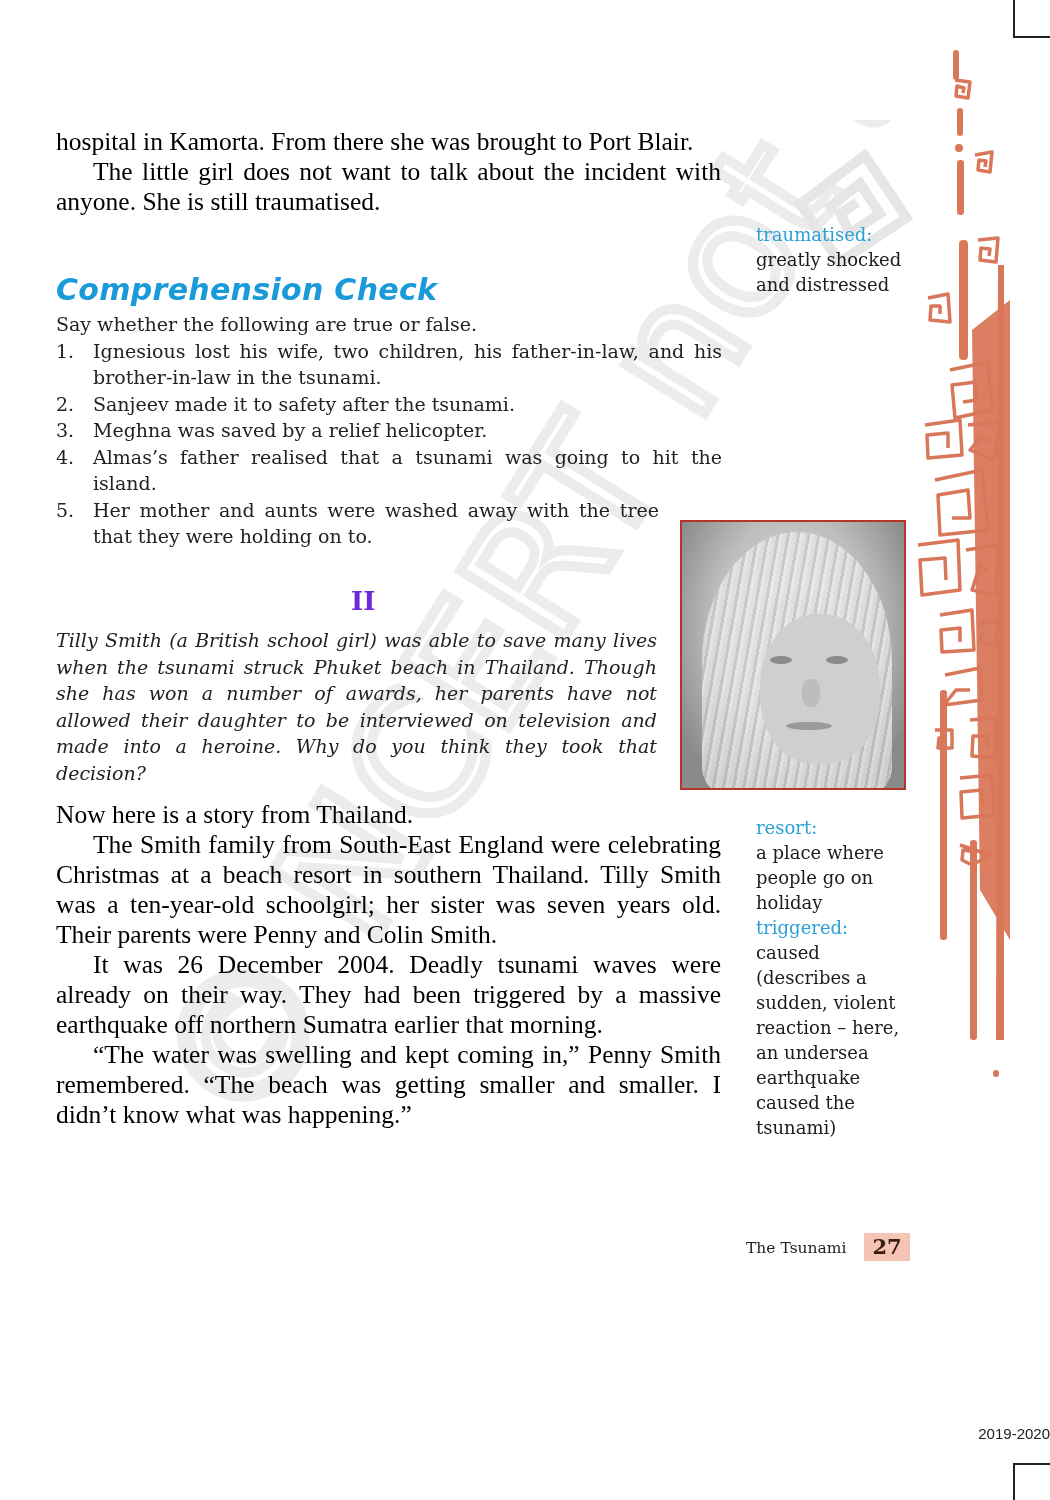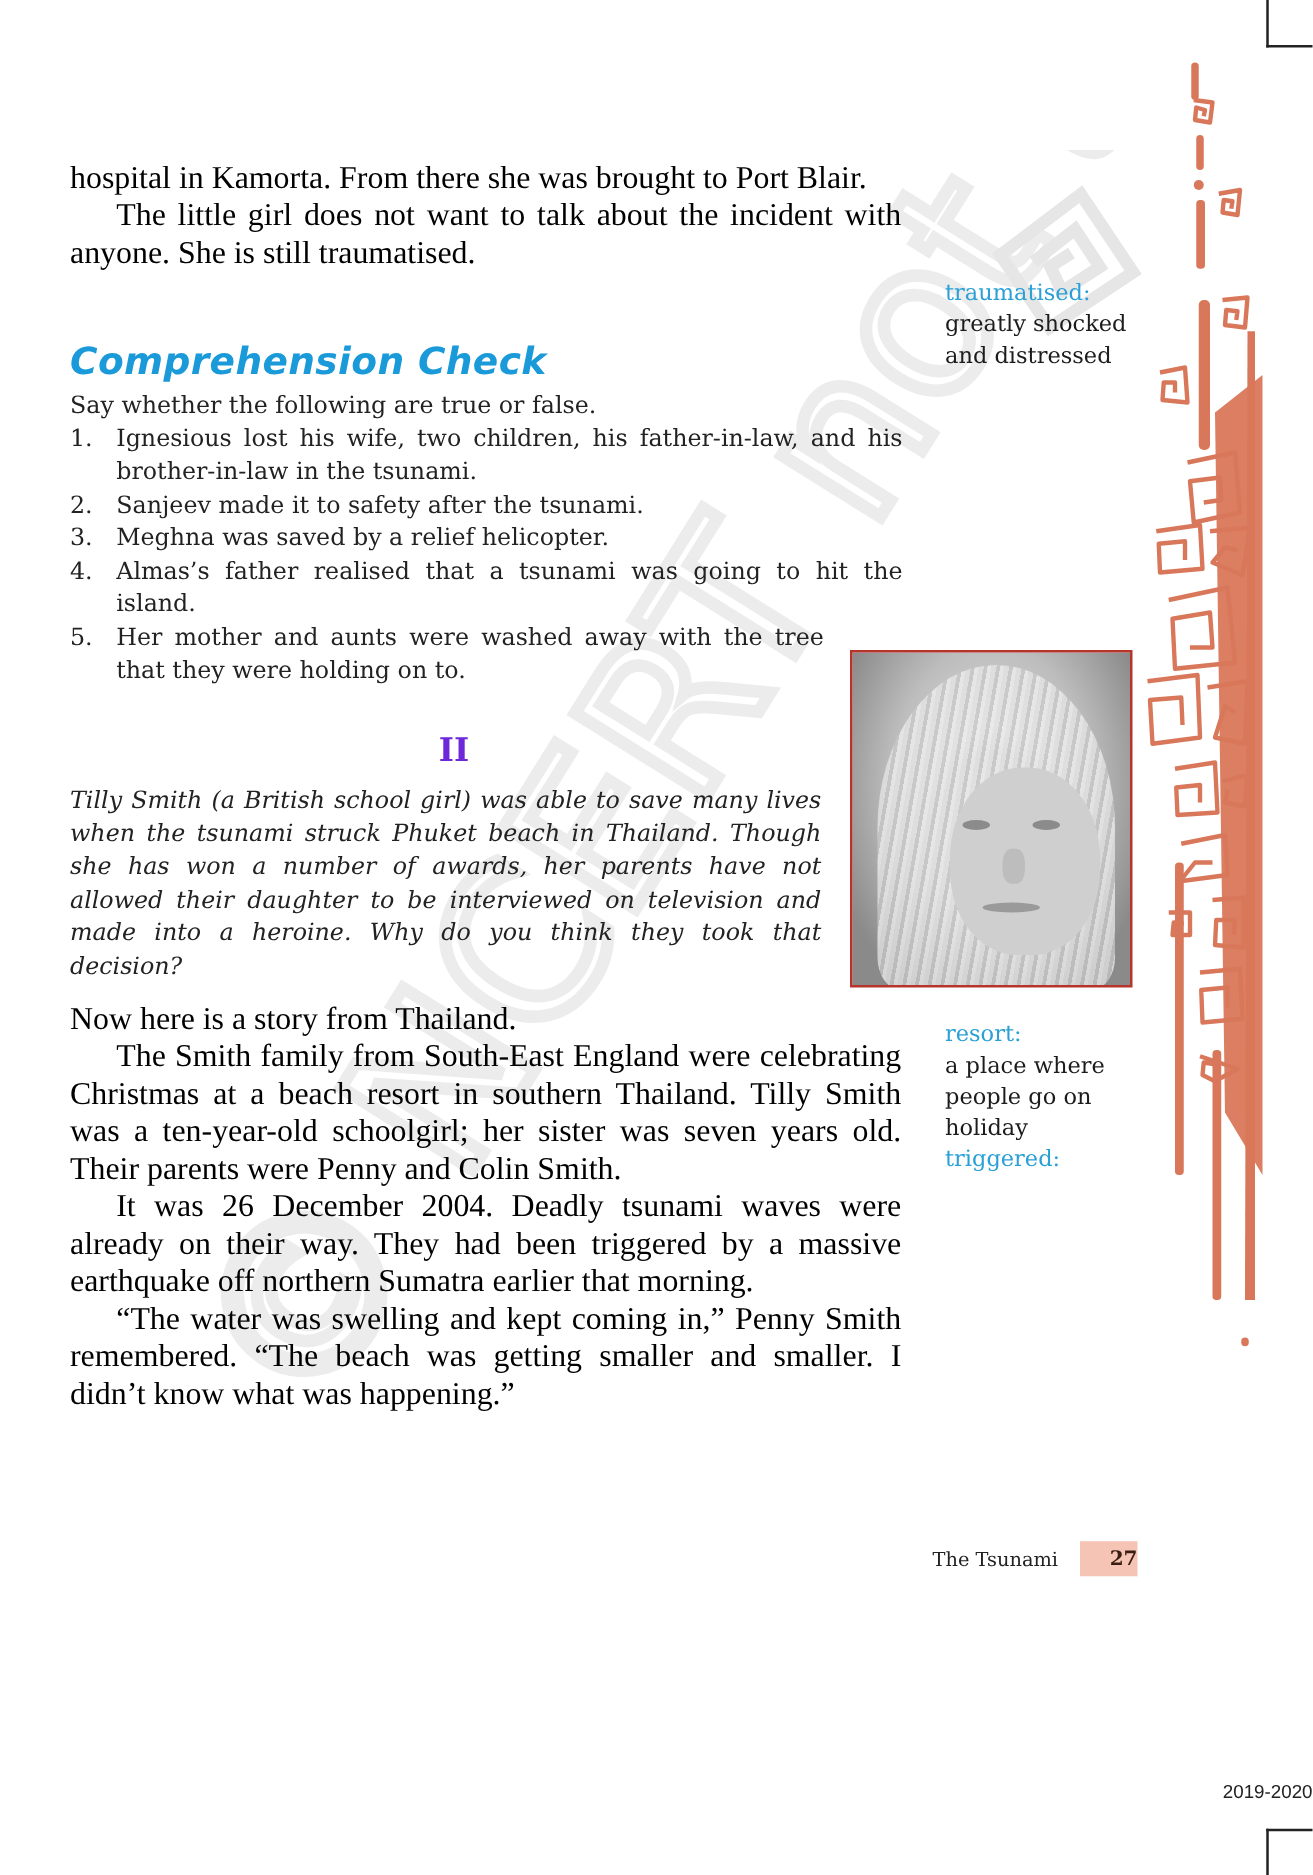--- a/index.html
+++ b/index.html
@@ -35,21 +35,21 @@
   .photo .eye { position: absolute; top: 42px; width: 22px; height: 8px; border-radius: 50%; background: #8b8b8b; }
   .photo .eye.l { left: 10px; } .photo .eye.r { left: 66px; }
   .photo .nose { position: absolute; left: 42px; top: 65px; width: 18px; height: 28px; border-radius: 40%; background: #bdbdbd; }
   .photo .mouth { position: absolute; left: 26px; top: 108px; width: 46px; height: 8px; border-radius: 50%; background: #9a9a9a; }
 
   .gloss { position: absolute; left: 756px; width: 150px; font-family: "DejaVu Serif", serif; font-size: 18px; line-height: 25px; color: #1c1c1c; }
   .gloss .term { color: #2aa0d6; display: block; }
   .gloss .def { display: block; }
 
   .footer-title { position: absolute; left: 746px; top: 1239px; font-family: "DejaVu Serif", serif; font-size: 15.5px; color: #222; }
-  .page-num { position: absolute; left: 864px; top: 1233px; width: 46px; height: 28px; background: #f6c4b4; font-family: "DejaVu Serif", serif; font-weight: bold; font-size: 16px; color: #3a1d12; text-align: right; line-height: 28px; }
+  .page-num { position: absolute; left: 864px; top: 1233px; width: 46px; height: 28px; background: #f6c4b4; font-family: "DejaVu Serif", serif; font-weight: bold; font-size: 21px; color: #3a1d12; text-align: center; line-height: 28px; }
   .year { position: absolute; left: 0; width: 1050px; top: 1425px; text-align: right; font-family: "Liberation Sans", sans-serif; font-size: 15px; color: #222; }
 
   .decor { position: absolute; left: 900px; top: 40px; width: 150px; height: 1160px; }
   .watermark { position: absolute; left: 150px; top: 120px; width: 820px; height: 1150px; pointer-events: none; }
 </style>
 </head>
 <body>
 
 <div class="crop-mark crop-top"></div>
 <div class="crop-mark crop-bottom"></div>
@@ -150,17 +150,18 @@
 </div>
 
 <div class="gloss" style="top:222px;">
   <span class="term">traumatised:</span>
   <span class="def">greatly shocked and distressed</span>
 </div>
 <div class="gloss" style="top:815px;">
   <span class="term">resort:</span>
   <span class="def">a place where people go on holiday</span>
   <span class="term">triggered:</span>
+  <span class="def">caused (describes a sudden, violent reaction – here, an undersea earthquake caused the tsunami)</span>
 </div>
 
 <div class="footer-title">The Tsunami</div>
 <div class="page-num">27</div>
 <div class="year">2019-2020</div>
 
 </body></html>

